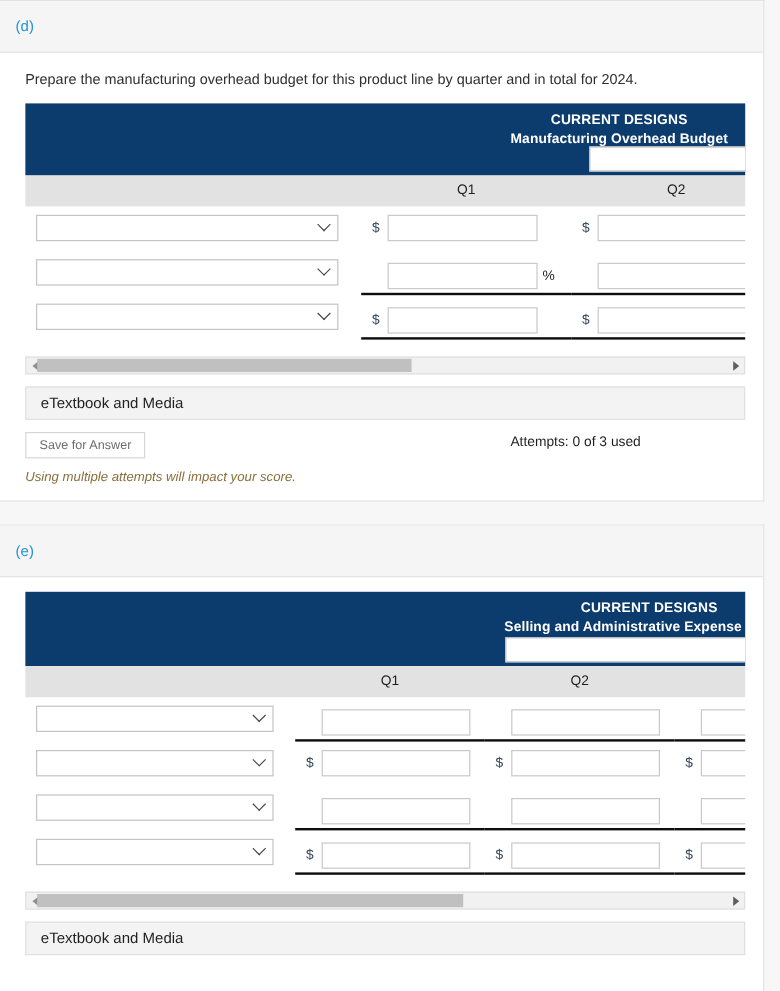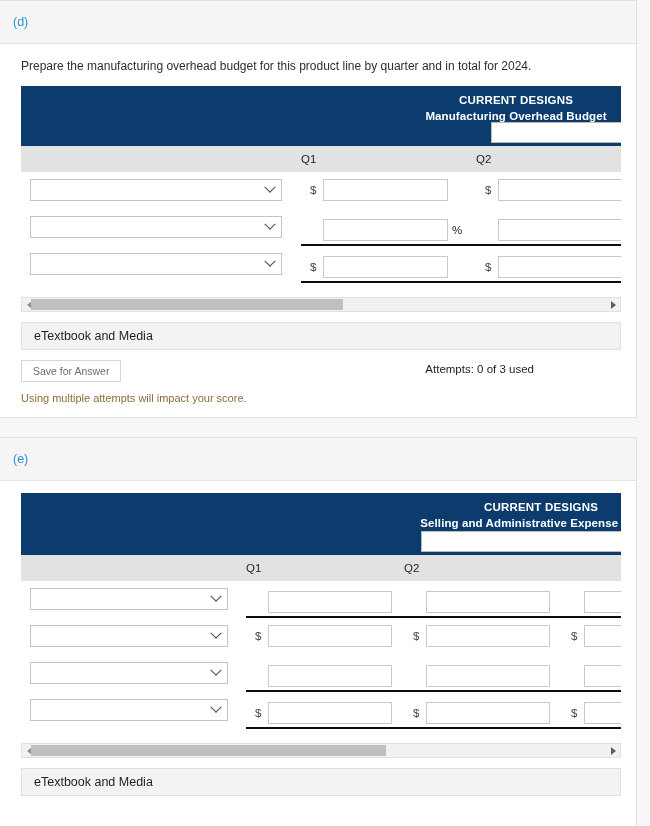--- a/index.html
+++ b/index.html
@@ -87,21 +87,21 @@
     transform:rotate(45deg) translate(-2px,-2px);
   }
   .qrow{
     background:#e2e2e2;
     height:26px;
     display:flex;
     align-items:center;
     font-size:11.5px;
     color:#1f1f1f;
   }
-  .qcell{text-align:left;}
+  .qcell{text-align:center;}
 
   
   .frow{
     display:flex;
     align-items:flex-start;
     height:37px;
   }
   .selbox{
     height:22px;
     border:1px solid #c4c4c4;
@@ -213,21 +213,21 @@
     display:flex;align-items:center;
     border:none;
     box-sizing:border-box;
   }
   .notes{
     margin:5px 0 0 21px;
     color:#8a6d3b;
     font-size:11px;
     line-height:1.45;
   }
-  .notes div{white-space:nowrap;}
+  .notes div{white-space:nowrap;font-style:italic;}
 </style>
 </head>
 <body>
 
 <div class="page">
 
   <div class="card" style="top:0;height:418px;">
     <div class="card-head">
       <span class="part-label">(d)</span>
     </div>

